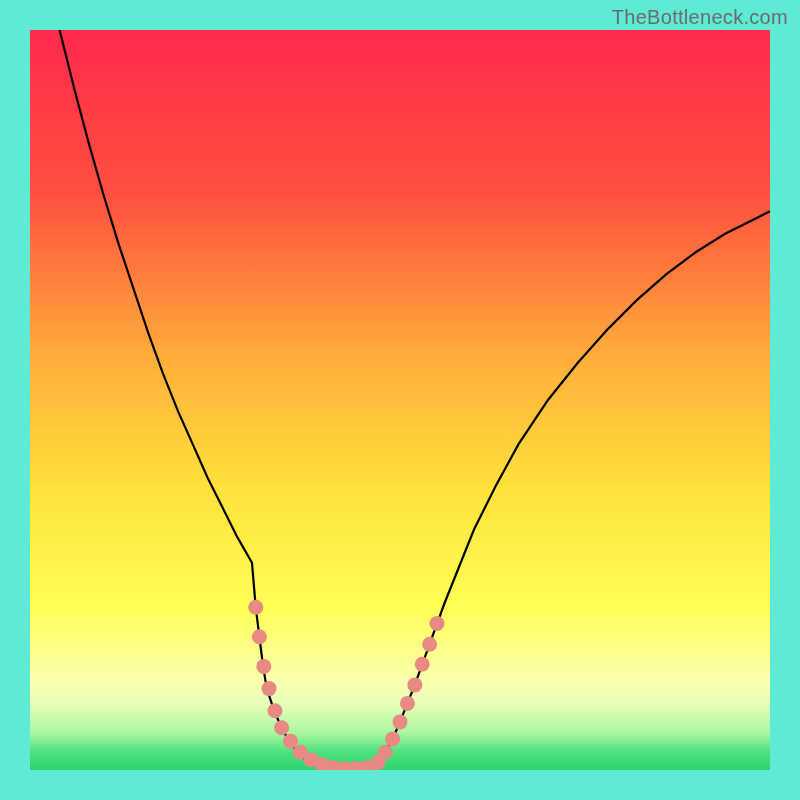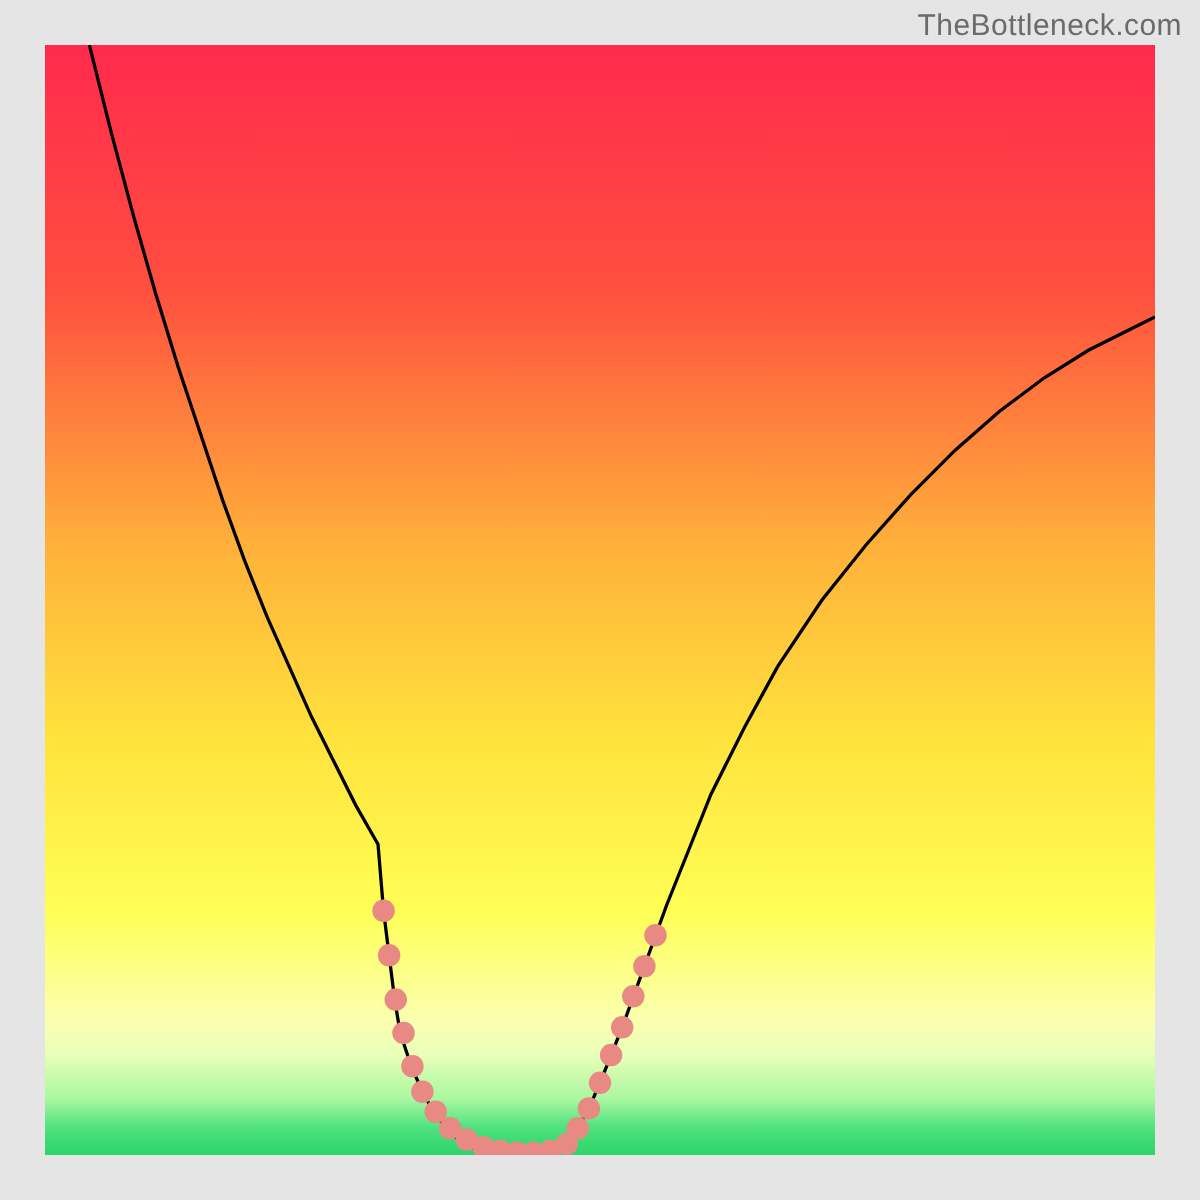--- a/index.html
+++ b/index.html
@@ -8,21 +8,21 @@
     width: 800px;
     height: 800px;
     background: #000;
     overflow: hidden;
     font-family: Arial, Helvetica, sans-serif;
   }
   .stage {
     position: relative;
     width: 800px;
     height: 800px;
-    background: #e5e5e5;
+    background: #5eead4;
   }
   .watermark {
     position: absolute;
     top: 6px;
     right: 12px;
     color: #6b6b6b;
     font-size: 20px;
     font-weight: 500;
     letter-spacing: 0.3px;
     z-index: 5;

